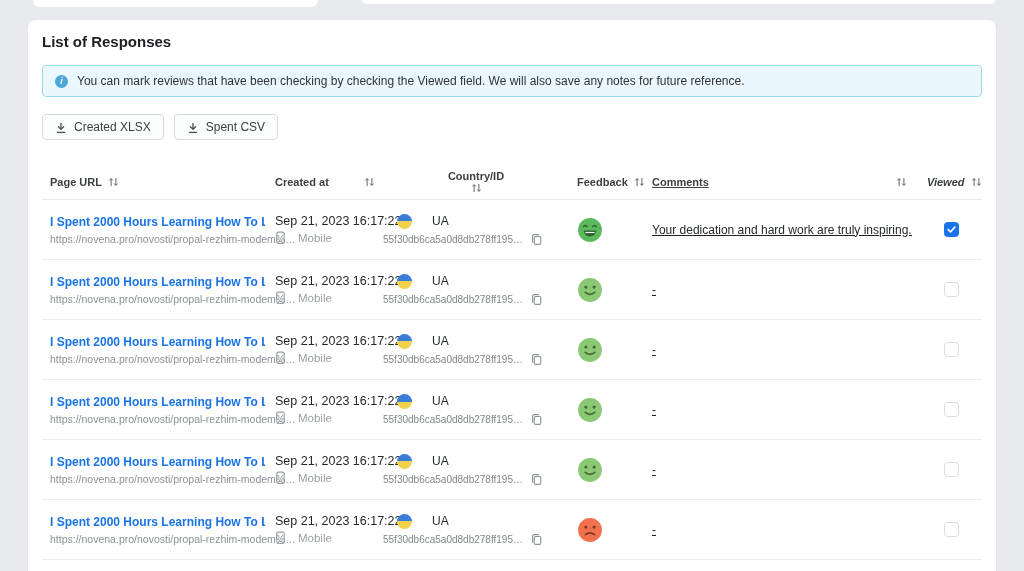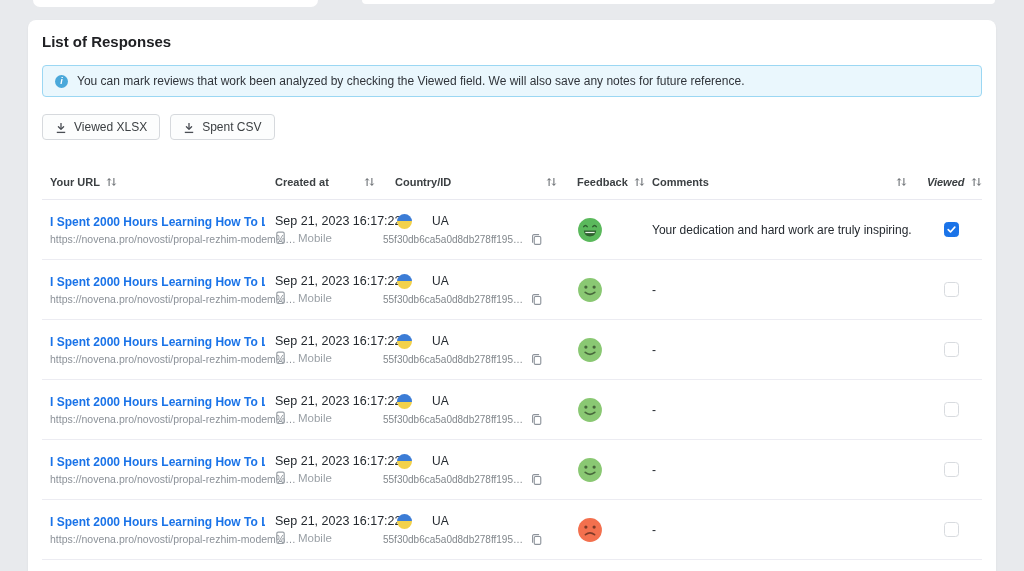--- a/index.html
+++ b/index.html
@@ -45,23 +45,23 @@
     border-bottom:1px solid #e9e9f0; }
   .th { display:flex; align-items:center; font-size:11px; font-weight:bold; color:#3c4043; }
   .th .gap { margin-left:6px; display:inline-flex; }
   .th.spread { justify-content:space-between; padding-right:8px; }
   .sort { display:inline-flex; cursor:pointer; }
 
   .c1 { width:223px; padding-left:8px; }
   .c2 { width:118px; padding-left:10px; }
   .c3 { width:182px; }
   .c4 { width:75px;  padding-left:12px; }
-  .c5 { width:275px; padding-left:12px; }
+  .c5 { width:275px; padding-left:12px;text-decoration:underline; }
   .c6 { width:67px;  padding-left:12px;font-style:italic; }
-  .th.c3 { padding-left:12px; }
+  .th.c3 { padding-left:12px;flex-direction:column; }
 
   .tr { display:flex; align-items:center; height:60px; border-bottom:1px solid #ececf2; }
   .td { display:flex; flex-direction:column; justify-content:center; align-items:flex-start; }
 
   .link { font-size:12px; font-weight:bold; color:var(--link,#1a73e8); text-decoration:none;
     white-space:nowrap; overflow:hidden; max-width:215px; cursor:pointer; }
   .url { font-size:10.5px; color:#8b9198; margin-top:4px; white-space:nowrap; }
 
   .created { font-size:12.5px; color:#24292f; white-space:nowrap; }
   .device { display:flex; align-items:center; gap:12px; margin-top:3px;
@@ -90,49 +90,49 @@
 <body>
 
 <div class="top-frag frag1"></div>
 <div class="top-frag frag2"></div>
 
 <div class="card">
   <div class="panel-title">List of Responses</div>
 
   <div class="banner">
     <span class="info-icon">i</span>
-    <span class="banner-text">You can mark reviews that work been analyzed by checking the Viewed field. We will also save any notes for future reference.</span>
+    <span class="banner-text">You can mark reviews that have been checking by checking the Viewed field. We will also save any notes for future reference.</span>
   </div>
 
   <div class="btn-row">
     <button class="btn">
       <span class="dl-icon">
         <svg width="12" height="12" viewBox="0 0 12 12">
             <path d="M6 1 v6" stroke="#4a4e54" stroke-width="1.3" fill="none"></path>
             <path d="M3.4 4.7 L6 7.3 L8.6 4.7" stroke="#4a4e54" stroke-width="1.3" fill="none" stroke-linecap="round" stroke-linejoin="round"></path>
             <path d="M1.8 10.4 h8.4" stroke="#4a4e54" stroke-width="1.3"></path>
           </svg>
       </span>
-      <span>Viewed XLSX</span>
+      <span>Created XLSX</span>
     </button>
     <button class="btn">
       <span class="dl-icon">
         <svg width="12" height="12" viewBox="0 0 12 12">
             <path d="M6 1 v6" stroke="#4a4e54" stroke-width="1.3" fill="none"></path>
             <path d="M3.4 4.7 L6 7.3 L8.6 4.7" stroke="#4a4e54" stroke-width="1.3" fill="none" stroke-linecap="round" stroke-linejoin="round"></path>
             <path d="M1.8 10.4 h8.4" stroke="#4a4e54" stroke-width="1.3"></path>
           </svg>
       </span>
       <span>Spent CSV</span>
     </button>
   </div>
 
   <div class="thead">
     <div class="th c1">
-      <span>Your URL</span>
+      <span>Page URL</span>
       <span class="sort gap">
           <svg width="11" height="12" viewBox="0 0 11 12">
             <path d="M3.1 10 V2.8 M1.4 4.4 L3.1 2.6 L4.8 4.4" fill="none" stroke="#5f6368" stroke-width="1"></path>
             <path d="M7.9 2 v7.2 M6.2 7.6 L7.9 9.4 L9.6 7.6" fill="none" stroke="#5f6368" stroke-width="1"></path>
           </svg>
         </span>
     </div>
     <div class="th c2 spread">
       <span>Created at</span>
       <span class="sort">

